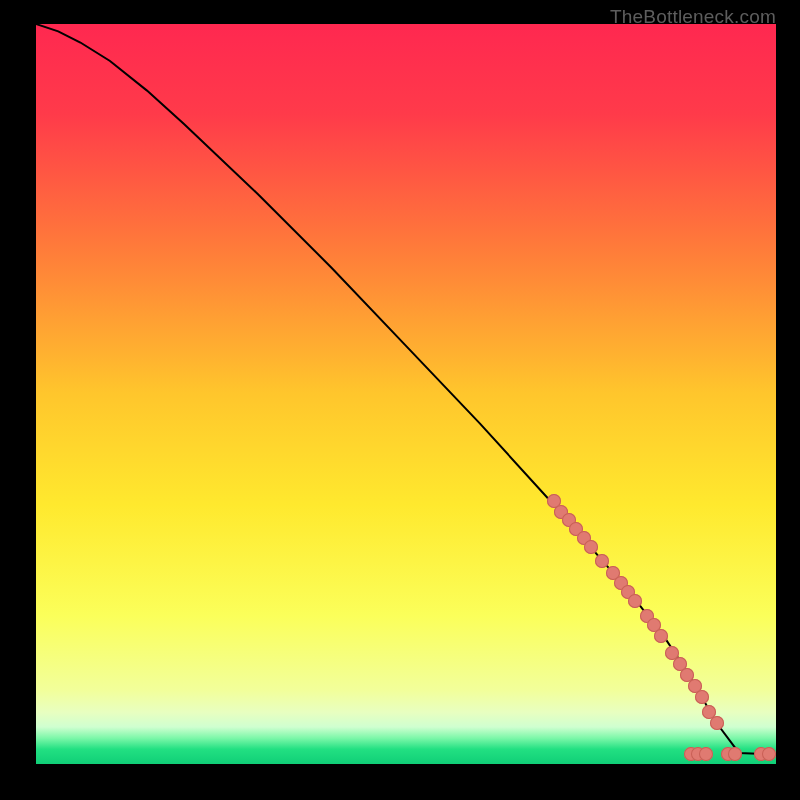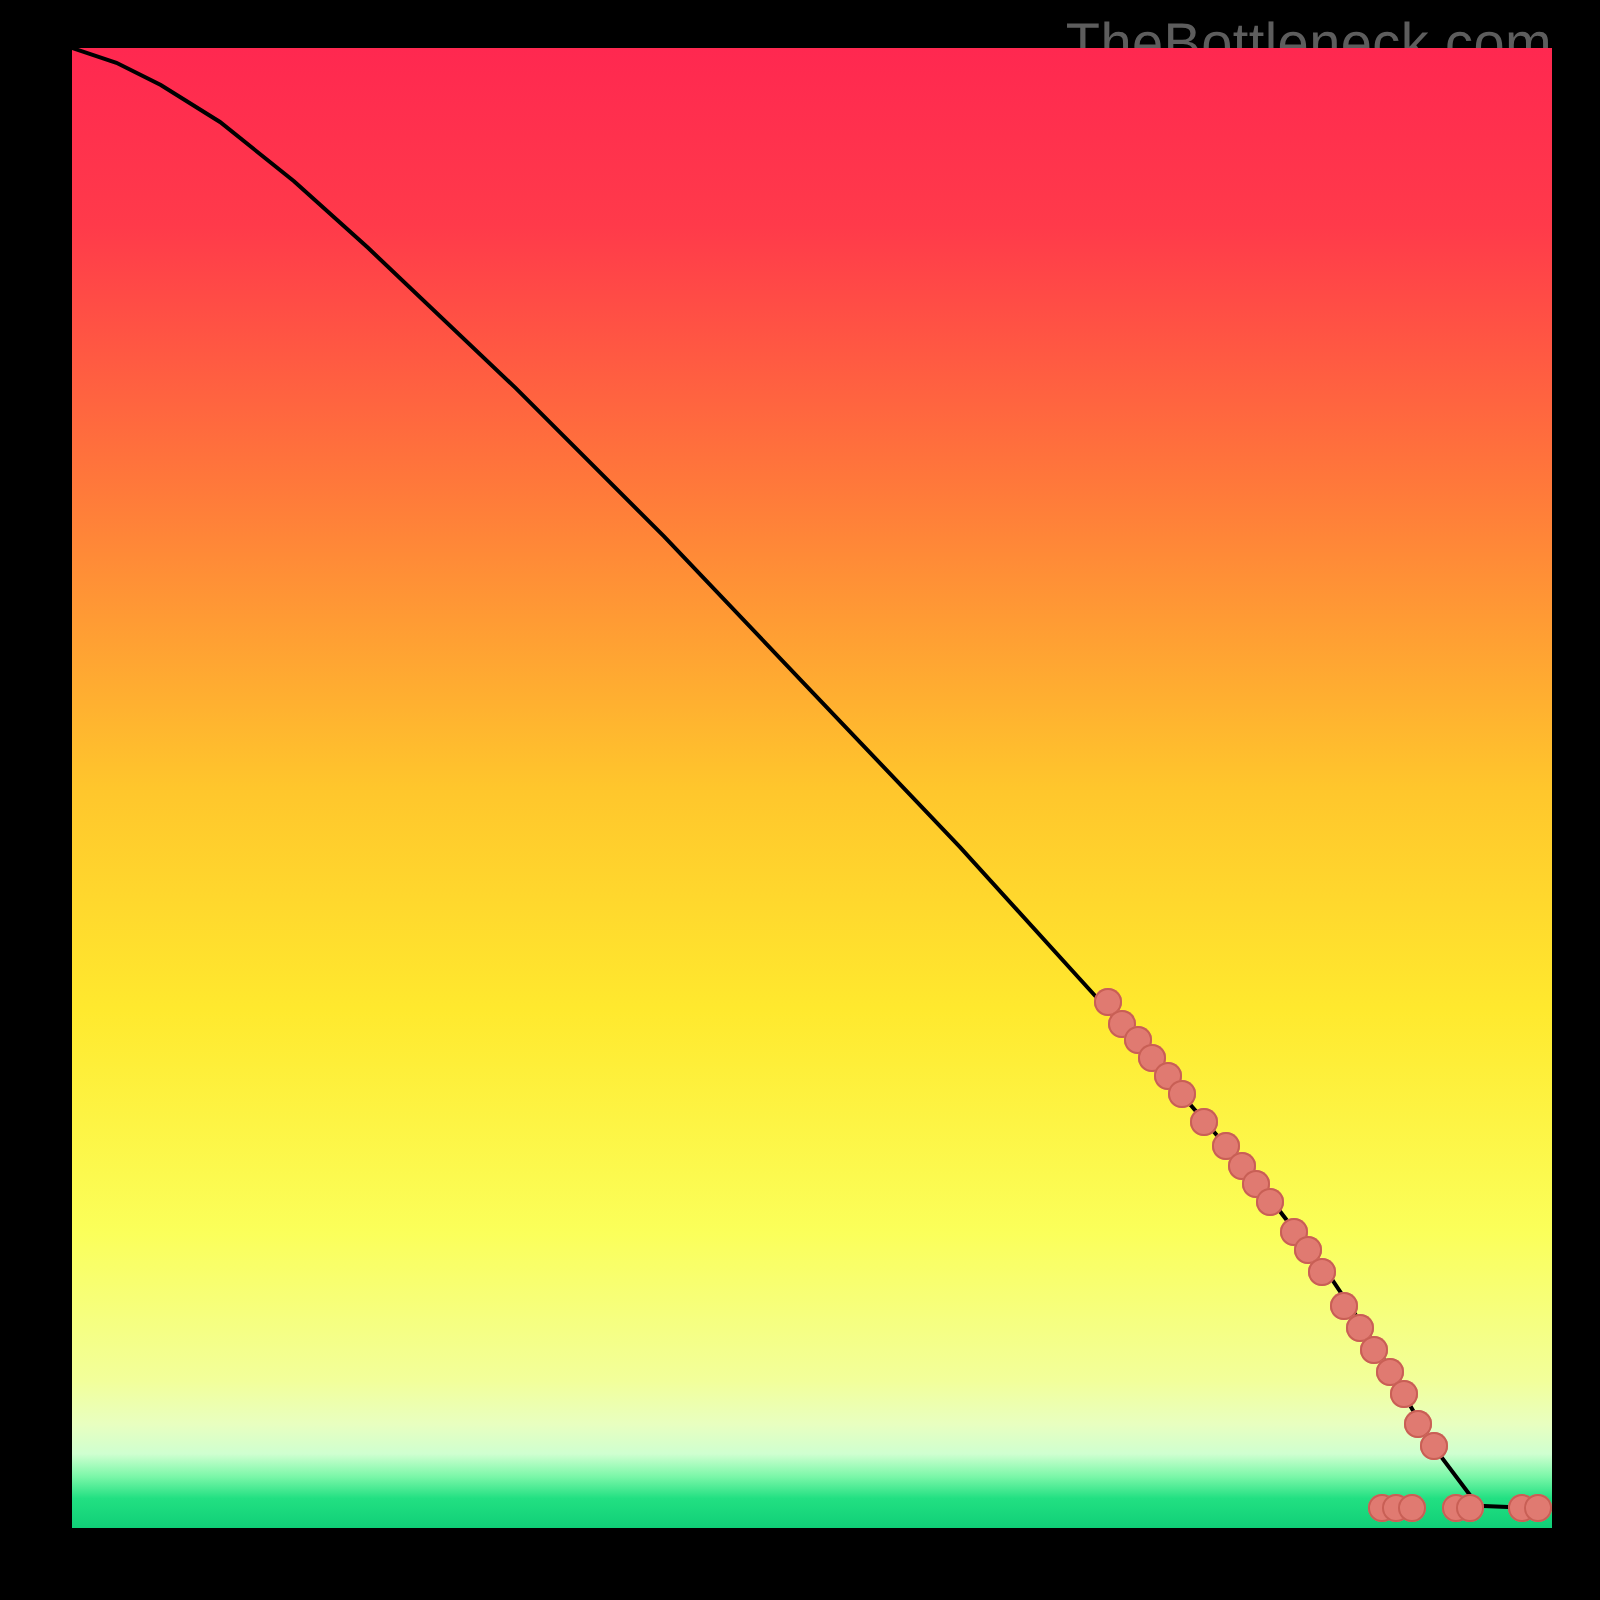--- a/index.html
+++ b/index.html
@@ -34,21 +34,21 @@
     position: absolute;
     left: 0;
     width: 100%;
     
   }
   .attribution {
     position: absolute;
     top: 6px;
     right: 24px;
     color: #5d5d5d;
-    font-size: 28px;
+    font-size: 19px;
     letter-spacing: 0.2px;
     font-weight: 400;
   }
   svg.curve {
     position: absolute;
     inset: 0;
   }
   .dot {
     position: absolute;
     border-radius: 50%;

